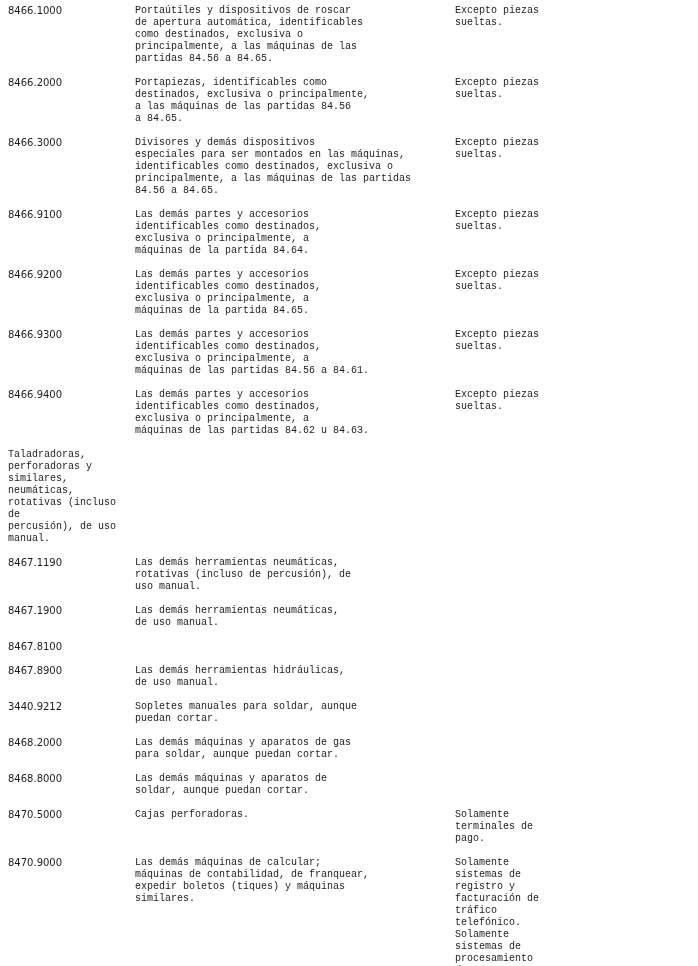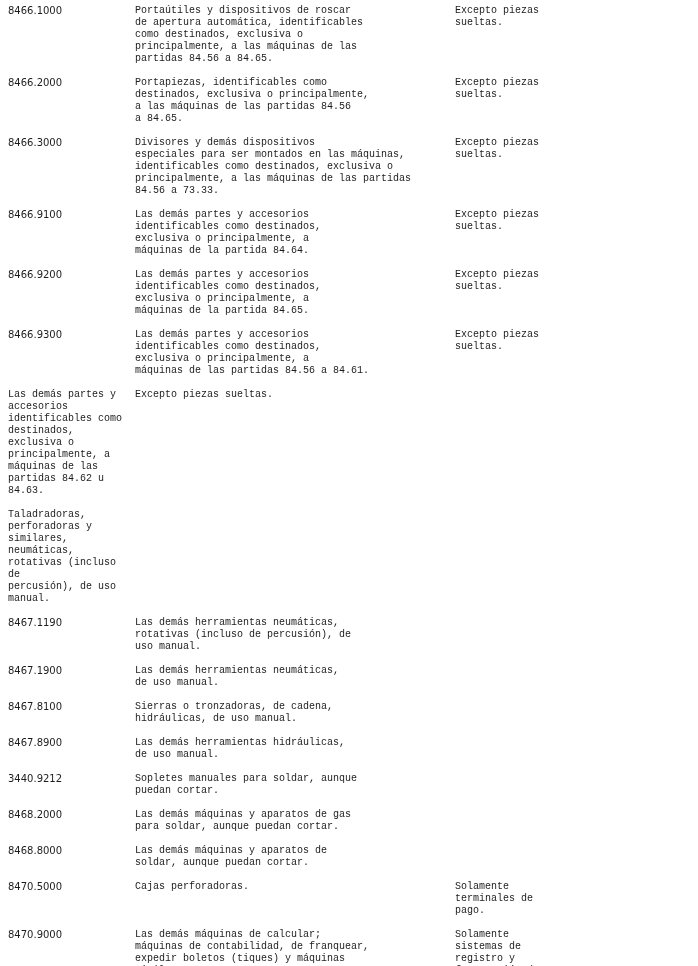--- a/index.html
+++ b/index.html
@@ -57,21 +57,21 @@
 a 84.65.</div>
     <div class="note">Excepto piezas sueltas.</div>
   </div>
 
   <div class="row">
     <div class="code">8466.3000</div>
     <div class="desc">Divisores y demás dispositivos
 especiales para ser montados en las máquinas,
 identificables como destinados, exclusiva o
 principalmente, a las máquinas de las partidas
-84.56 a 73.33.</div>
+84.56 a 84.65.</div>
     <div class="note">Excepto piezas sueltas.</div>
   </div>
 
   <div class="row">
     <div class="code">8466.9100</div>
     <div class="desc">Las demás partes y accesorios
 identificables como destinados,
 exclusiva o principalmente, a
 máquinas de la partida 84.64.</div>
     <div class="note">Excepto piezas sueltas.</div>
@@ -89,20 +89,21 @@
   <div class="row">
     <div class="code">8466.9300</div>
     <div class="desc">Las demás partes y accesorios
 identificables como destinados,
 exclusiva o principalmente, a
 máquinas de las partidas 84.56 a 84.61.</div>
     <div class="note">Excepto piezas sueltas.</div>
   </div>
 
   <div class="row">
+    <div class="code">8466.9400</div>
     <div class="desc">Las demás partes y accesorios
 identificables como destinados,
 exclusiva o principalmente, a
 máquinas de las partidas 84.62 u 84.63.</div>
     <div class="note">Excepto piezas sueltas.</div>
   </div>
 
   <div class="row">
     <div class="desc">Taladradoras, perforadoras y similares,
 neumáticas, rotativas (incluso de
@@ -120,22 +121,20 @@
 
   <div class="row">
     <div class="code">8467.1900</div>
     <div class="desc">Las demás herramientas neumáticas,
 de uso manual.</div>
     <div class="note"></div>
   </div>
 
   <div class="row">
     <div class="code">8467.8100</div>
-    <div class="desc">Sierras o tronzadoras, de cadena,
-hidráulicas, de uso manual.</div>
     <div class="note"></div>
   </div>
 
   <div class="row">
     <div class="code">8467.8900</div>
     <div class="desc">Las demás herramientas hidráulicas,
 de uso manual.</div>
     <div class="note"></div>
   </div>
 

